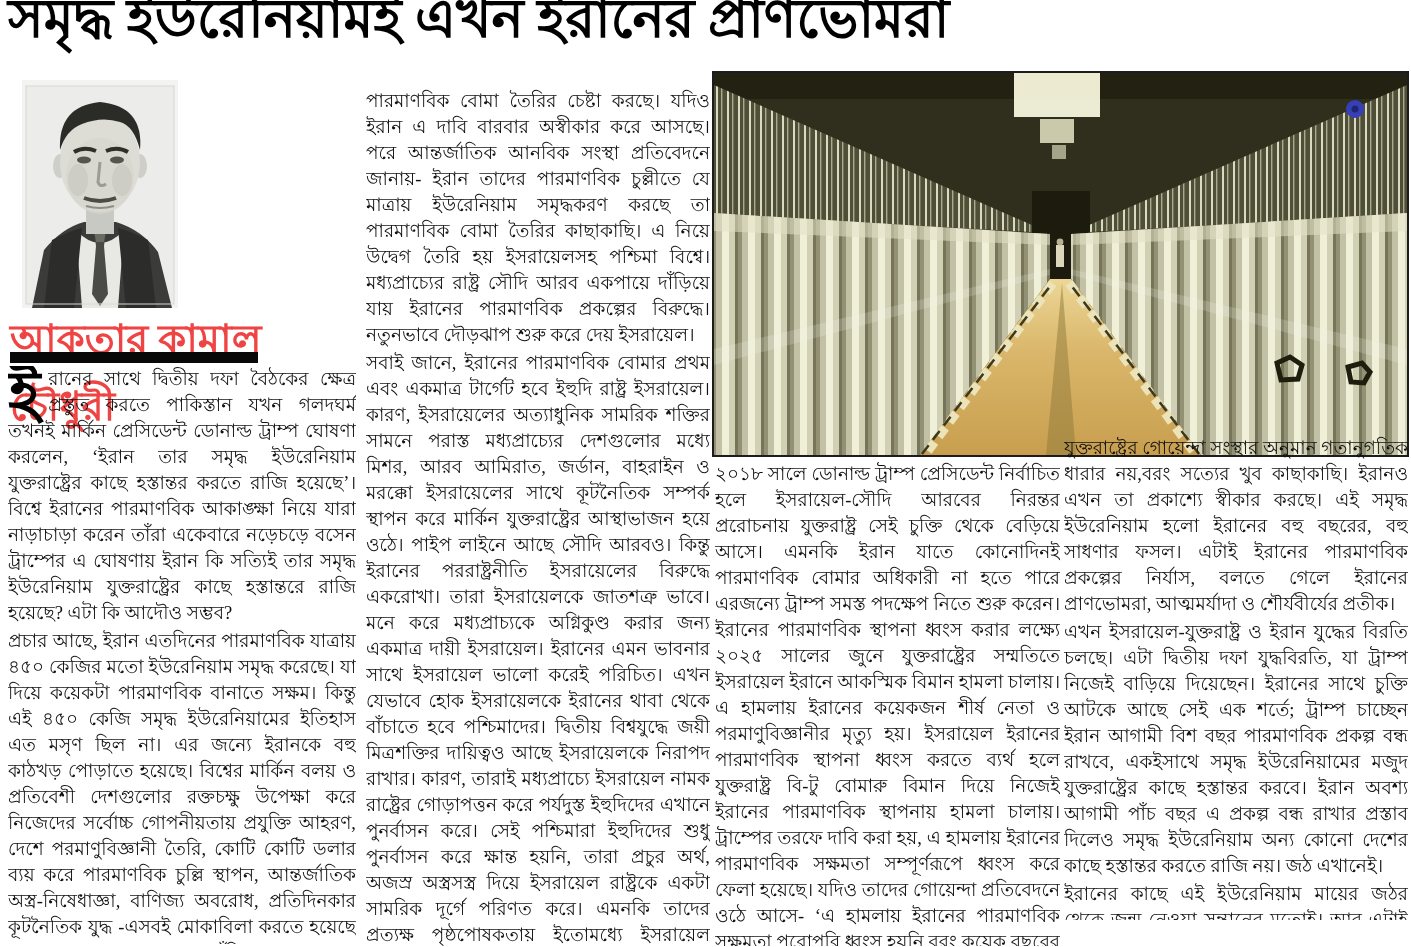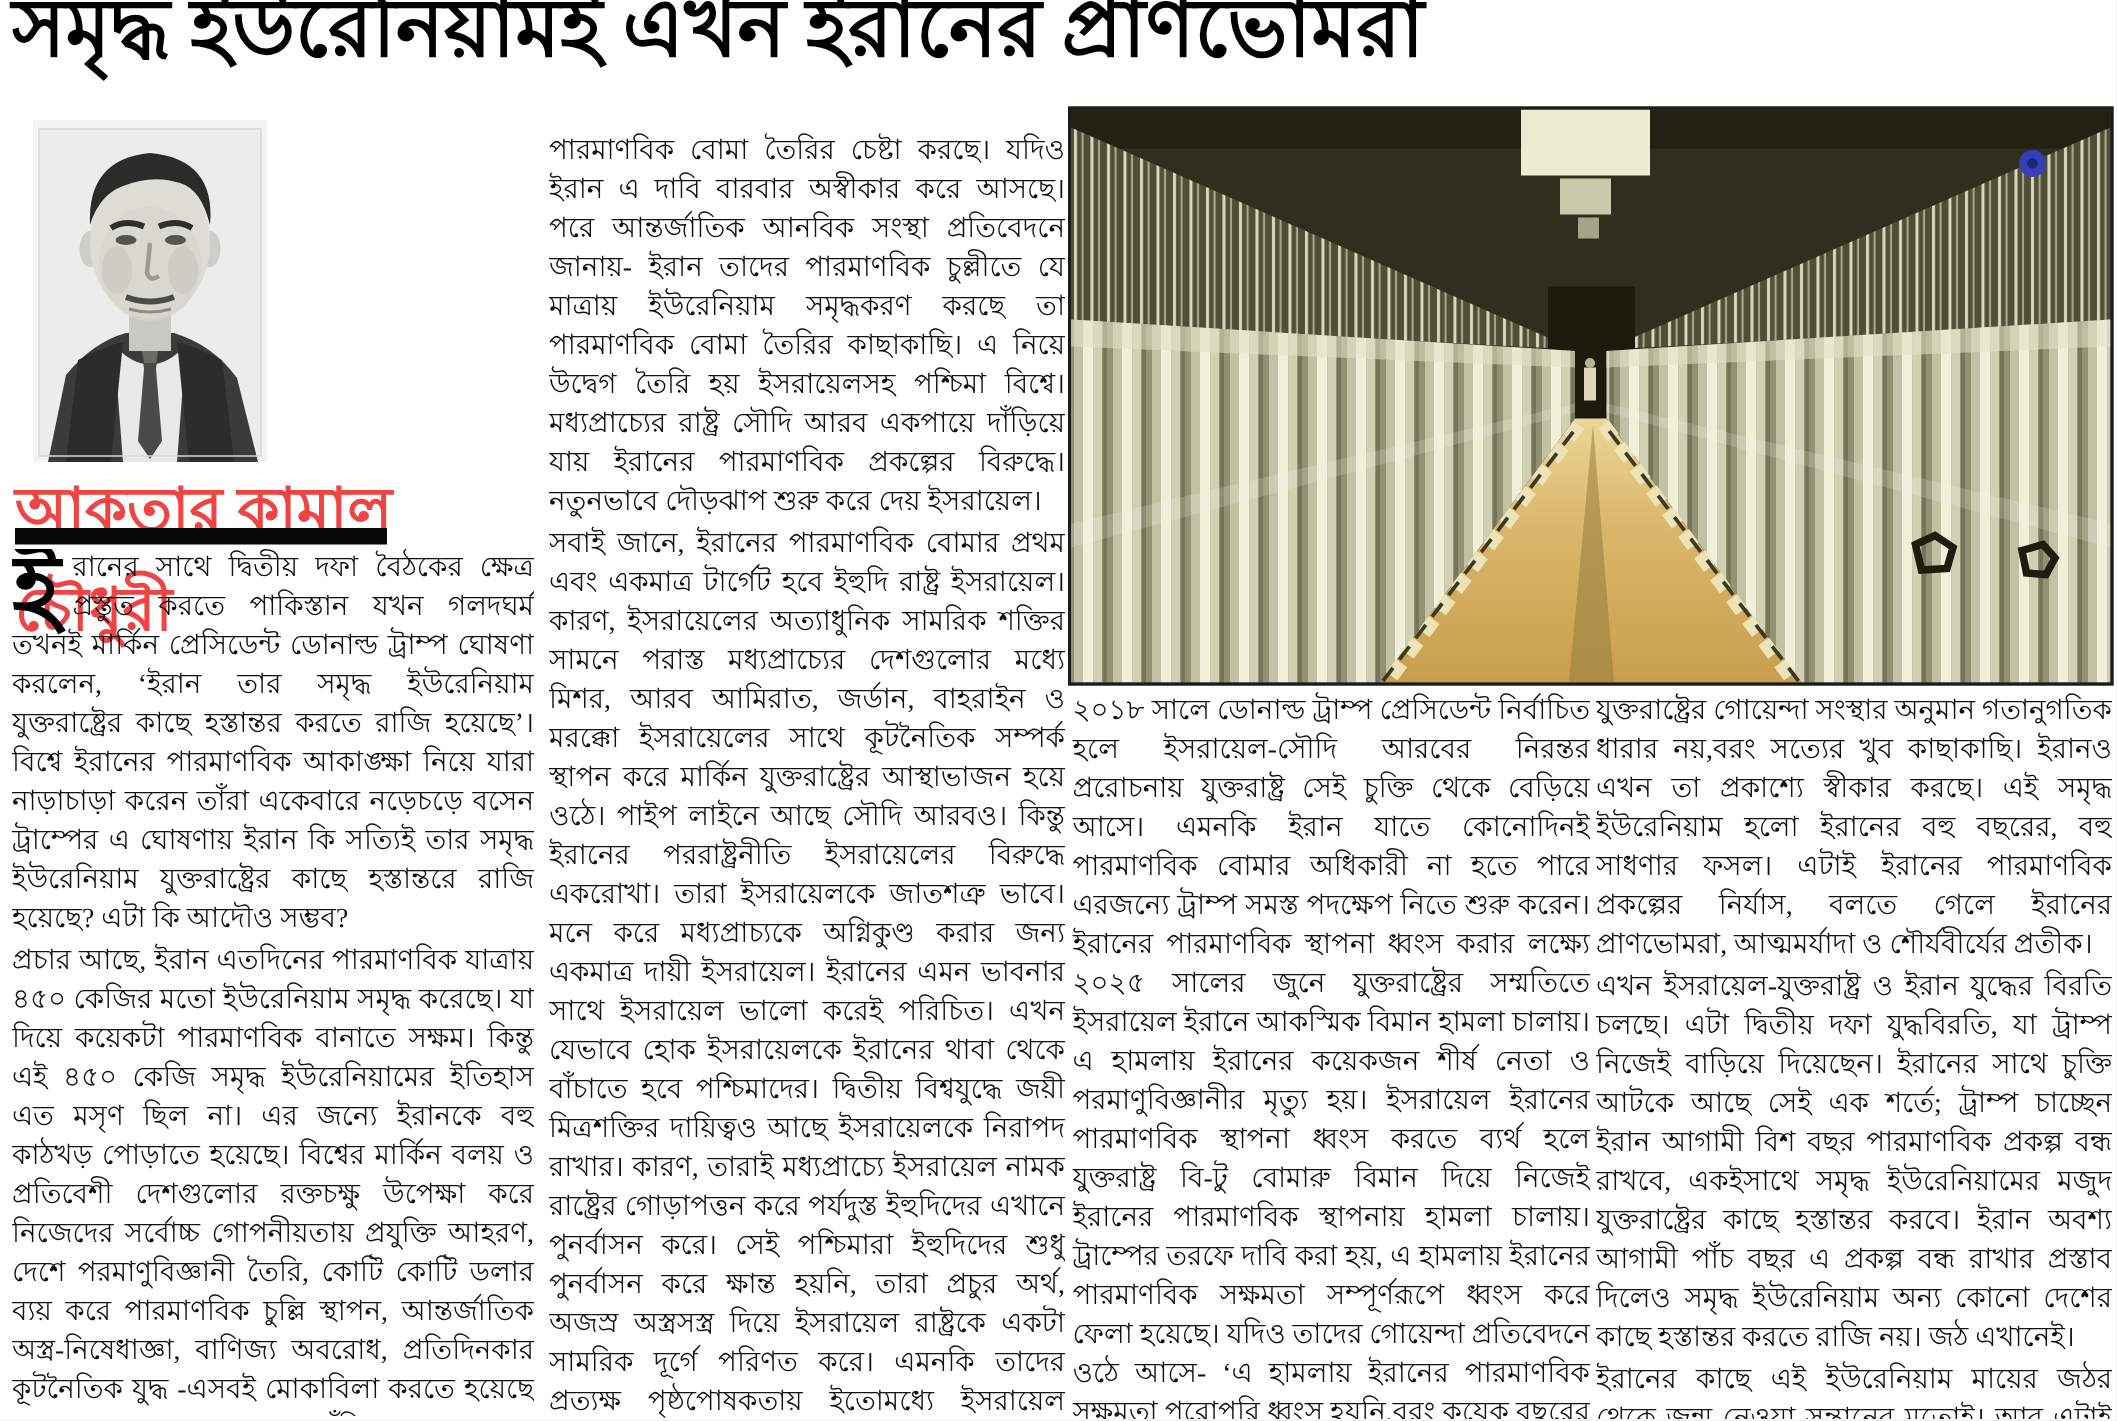--- a/index.html
+++ b/index.html
@@ -21,21 +21,21 @@
   }
   .title-rule{position:absolute;left:10px;top:352px;width:248px;height:11px;background:#080808;}
   .col{
     position:absolute;font-size:18.5px;line-height:26px;text-align:justify;
     overflow:hidden;color:#111;
   }
   .col p{margin:0 0 2px 0;}
   #col1{left:8px;top:366px;width:348px;height:578px;}
   #col2{left:366px;top:88px;width:344px;height:872px;}
   #col3{left:715px;top:461px;width:345px;height:485px;}
-  #col4{left:1064px;top:461px;width:344px;height:485px;font-family:Liberation Serif, serif;}
+  #col4{left:1064px;top:435px;width:344px;height:485px;font-family:Liberation Serif, serif;}
   .dropcap{
     float:left;font-size:62px;line-height:48px;font-weight:bold;
     padding:4px 8px 0 0;color:#000;
   }
   .photo-frame{
     position:absolute;left:712px;top:71px;width:697px;height:386px;
     border:2px solid #1c1c1c;box-sizing:border-box;background:#3c3c2c;
   }
   .photo-frame svg{display:block;width:100%;height:100%;}
 </style>

